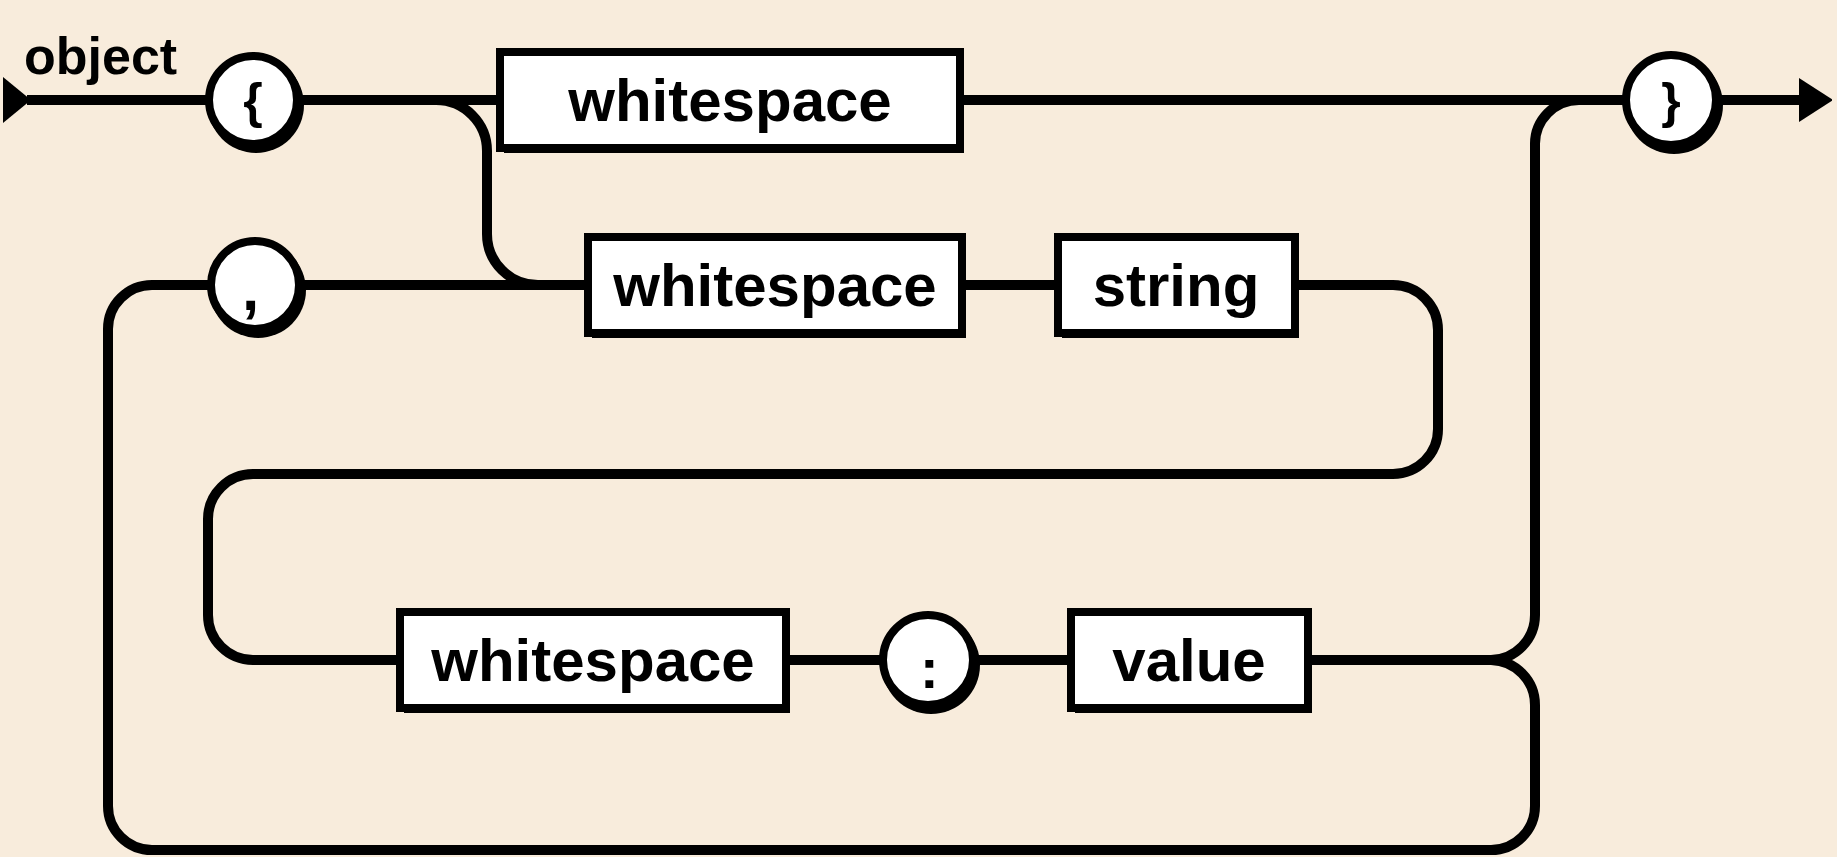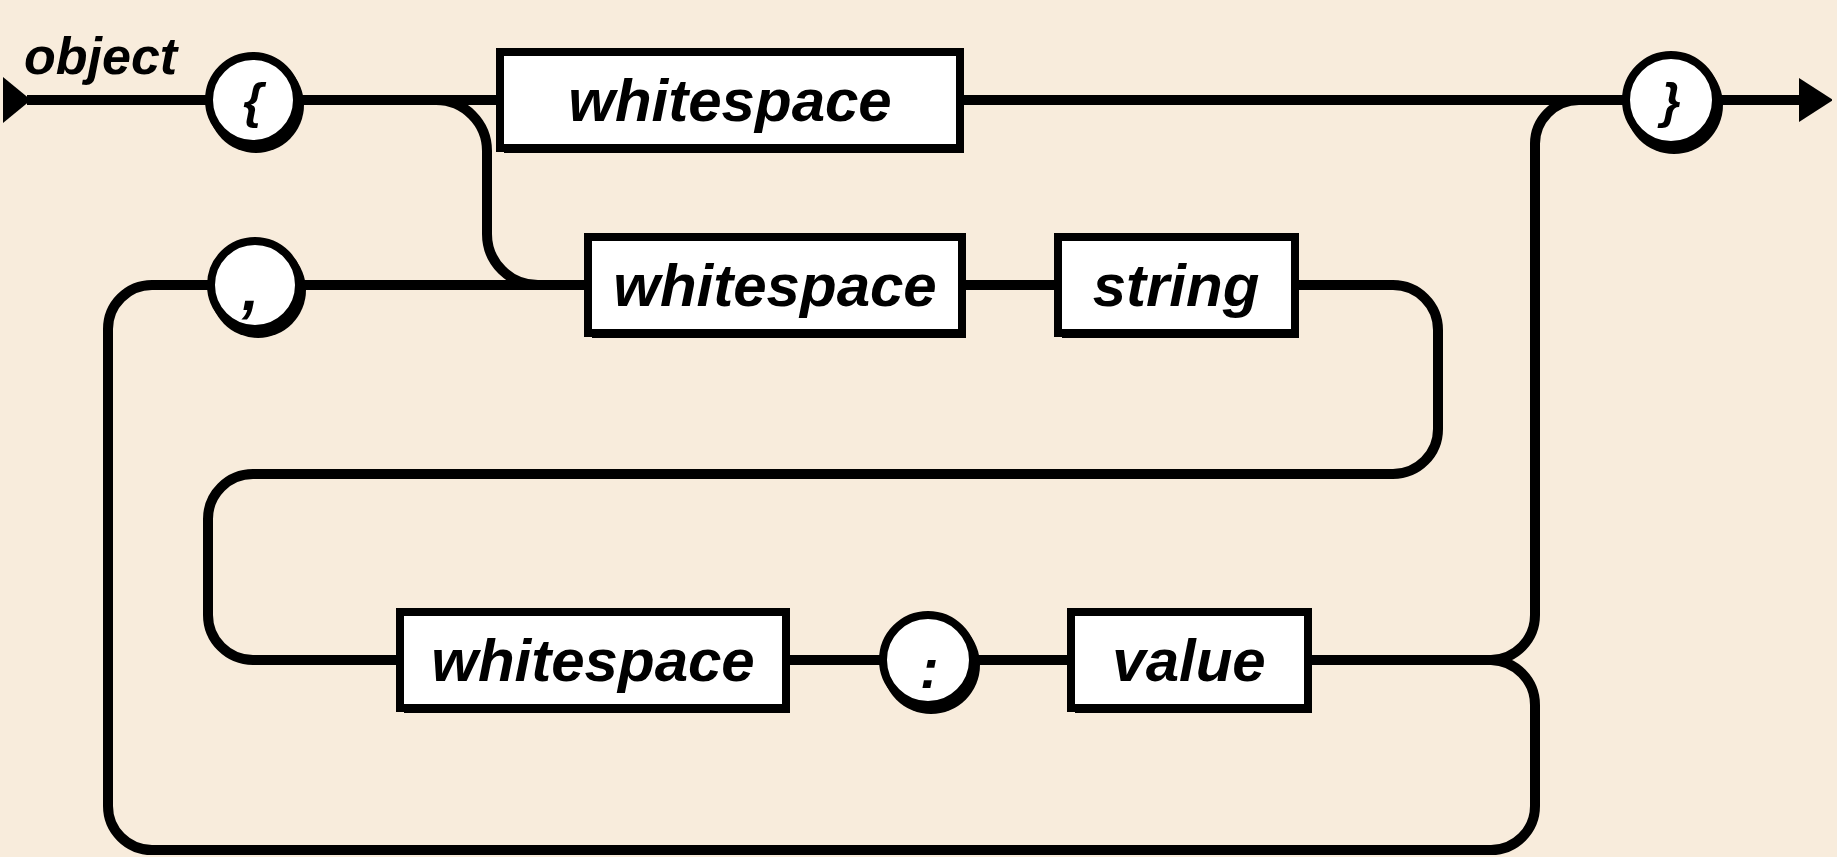--- a/index.html
+++ b/index.html
@@ -2,21 +2,21 @@
 <html style="--background: #f8ecdc; --line: #000000; --node-fill: #ffffff; --text: #000000;"><head>
 <meta charset="utf-8">
 <style>
   :root{
     --background:#f8ecdc;
     --line:#000000;
     --node-fill:#ffffff;
     --text:#000000;
   }
   html,body{margin:0;padding:0;background:var(--background);}
-  .stage{width:1832px;height:857px;position:relative;background:var(--background);overflow:hidden;font-style:italic;}
+  .stage{width:1832px;height:857px;position:relative;background:var(--background);overflow:hidden;}
   svg{display:block;}
   .wire{fill:none;stroke:var(--line);stroke-width:10;}
   .node-shape{fill:var(--node-fill);stroke:var(--line);stroke-width:8;}
   .shadow{fill:var(--line);stroke:none;}
   .arrow{fill:var(--line);stroke:none;}
   text{
     font-family:"Liberation Sans","DejaVu Sans",sans-serif;
     font-weight:700;
     fill:var(--text);
   }

